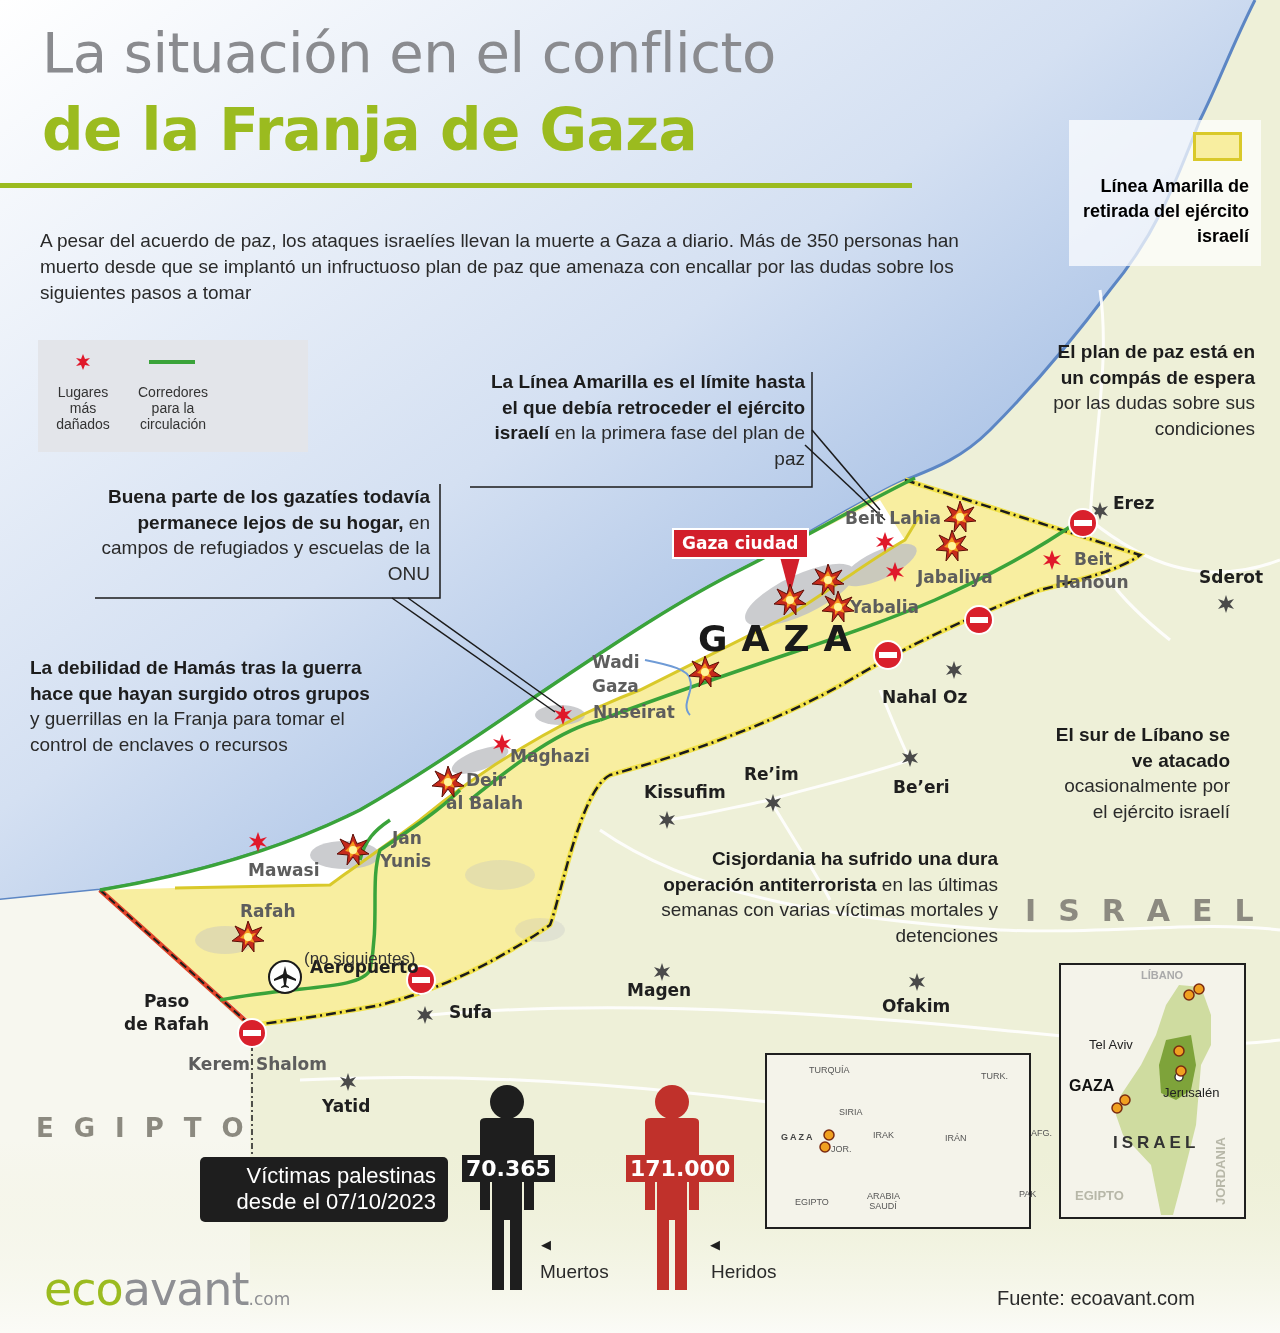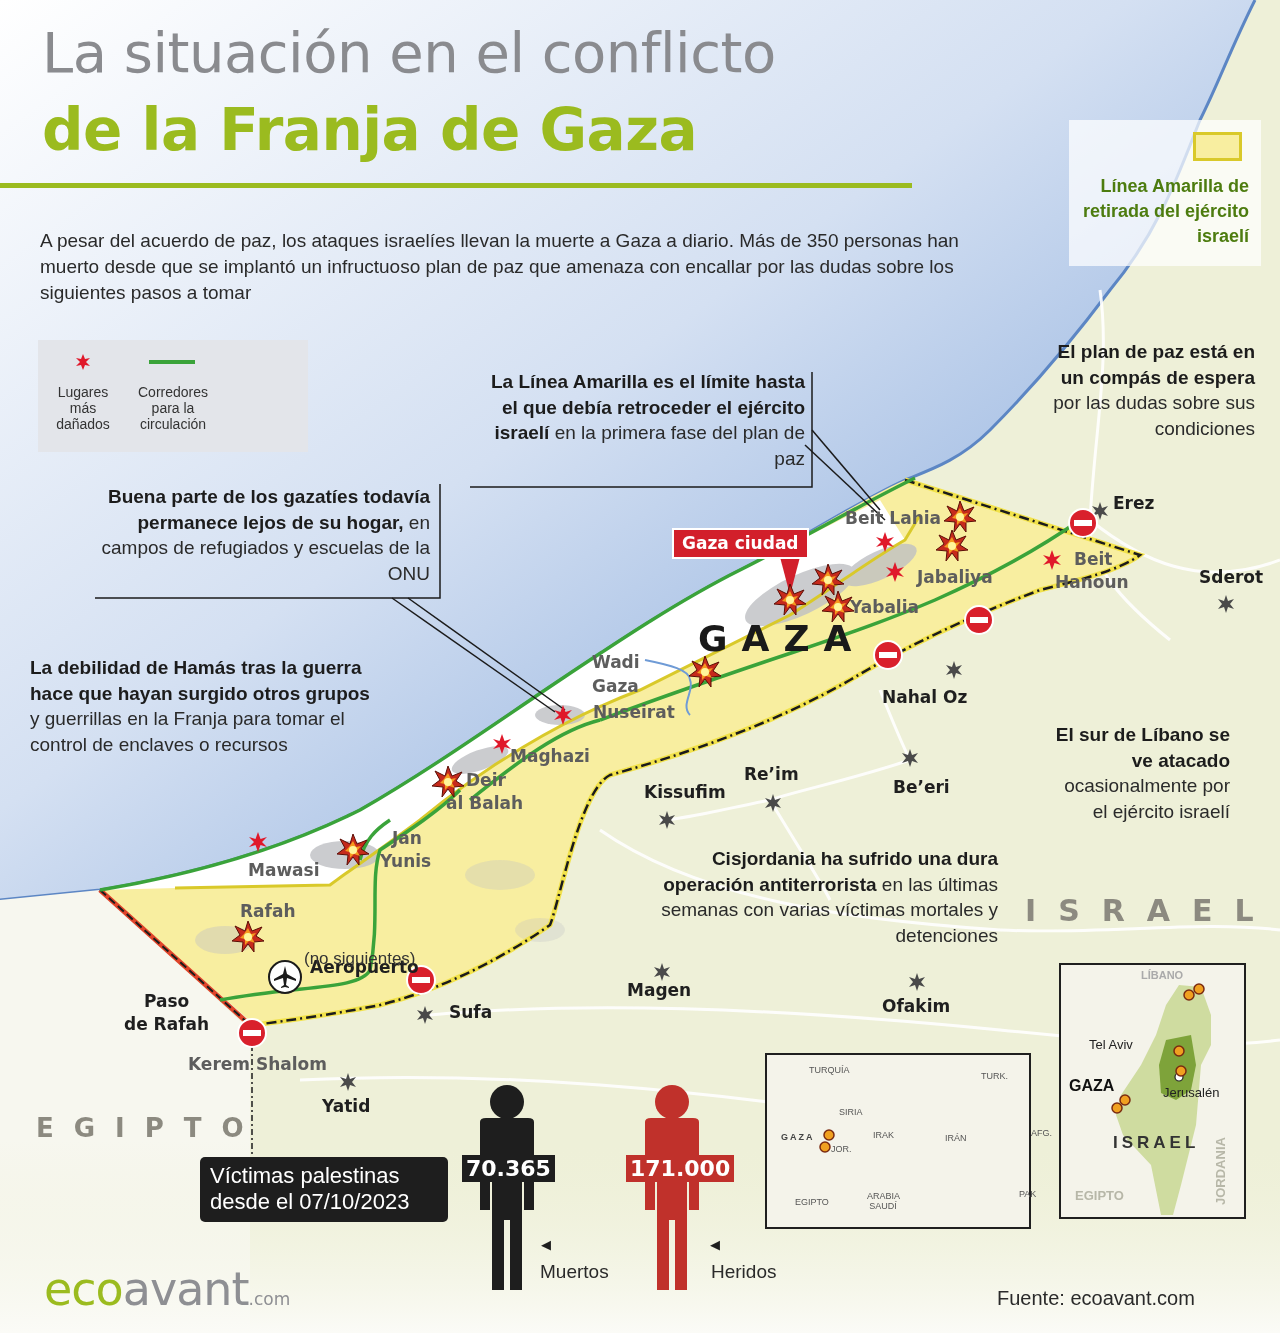--- a/index.html
+++ b/index.html
@@ -14,21 +14,21 @@
   .title-rule { left: 0; top: 183px; width: 912px; height: 5px; background: #9bbb1f; }
   .intro { left: 40px; top: 228px; width: 920px; font-size: 19px; line-height: 26px; color: #2a2a2a; font-family: "Liberation Sans", sans-serif; }
 
   .legend-box { left: 38px; top: 340px; width: 270px; height: 112px; background: #e3e5ea; }
   .legend-item { position: absolute; top: 0; width: 90px; height: 112px; text-align: center; }
   .legend-item .sym { height: 44px; display: flex; align-items: center; justify-content: center; }
   .legend-item .lbl { font-size: 14px; line-height: 16px; color: #333; font-family: "Liberation Sans", sans-serif; white-space: pre-line; }
 
   .yl-box { left: 1069px; top: 120px; width: 192px; height: 146px; background: rgba(255,255,255,0.72); }
   .yl-swatch { position: absolute; left: 124px; top: 12px; width: 49px; height: 29px; background: #f8eea0; border: 3px solid #d9c92a; }
-  .yl-text { position: absolute; right: 12px; top: 54px; width: 180px; text-align: right; font-weight: bold; font-size: 18px; line-height: 25px; color: #4d7c0f; font-family: "Liberation Sans", sans-serif; }
+  .yl-text { position: absolute; right: 12px; top: 54px; width: 180px; text-align: right; font-weight: bold; font-size: 18px; line-height: 25px; color: #000000; font-family: "Liberation Sans", sans-serif; }
 
   .note { font-size: 19px; line-height: 25.5px; color: #2a2a2a; font-family: "Liberation Sans", sans-serif; }
   .note b { color: #1c1c1c; }
   .r { text-align: right; }
 
   .place { font-weight: bold; font-size: 17px; color: #1f1f1f; white-space: nowrap; font-family: "DejaVu Sans", sans-serif; }
   .place.gray { color: #5d5d5d; }
   .place.gaza { font-size: 36px; letter-spacing: 14px; color: #1a1a1a; }
   .country { font-weight: bold; font-size: 30px; letter-spacing: 22px; color: #8c8a80; white-space: nowrap; }
 
@@ -285,21 +285,21 @@
   <div class="abs place" style="left:744px; top:764px;">Re’im</div>
   <div class="abs place" style="left:893px; top:777px;">Be’eri</div>
   <div class="abs place" style="left:449px; top:1002px;">Sufa</div>
   <div class="abs place" style="left:627px; top:980px;">Magen</div>
   <div class="abs place" style="left:882px; top:996px;">Ofakim</div>
   <div class="abs place" style="left:322px; top:1096px;">Yatid</div>
 
   <div class="abs country" style="left:1025px; top:893px;">ISRAEL</div>
   <div class="abs country" style="left:36px; top:1113px; font-size:26px; letter-spacing:20px;">EGIPTO</div>
 
-  <div class="abs victims-box" style="width:248px;">Víctimas palestinas desde el 07/10/2023</div>
+  <div class="abs victims-box" style="width:248px;text-align:right;">Víctimas palestinas desde el 07/10/2023</div>
   <div class="abs count-tag" style="left:462px; top:1155px; background:#1e1e1e;">70.365</div>
   <div class="abs count-tag" style="left:626px; top:1155px; background:#c0312b;">171.000</div>
   <div class="abs tri" style="left:541px; top:1237px;">◀</div>
   <div class="abs count-lbl" style="left:540px; top:1261px;">Muertos</div>
   <div class="abs tri" style="left:710px; top:1237px;">◀</div>
   <div class="abs count-lbl" style="left:711px; top:1261px;">Heridos</div>
 
   <div class="abs inset" style="left:765px; top:1053px; width:266px; height:176px;">
     <span class="inset-lbl" style="left:42px; top:10px;">TURQUÍA</span>
     <span class="inset-lbl" style="left:214px; top:16px;">TURK.</span>

